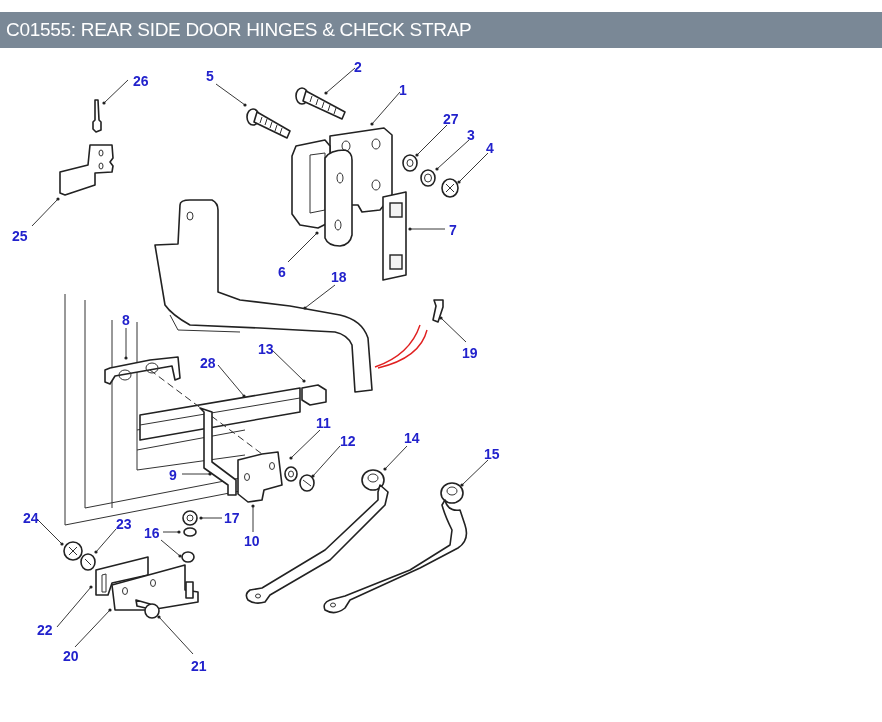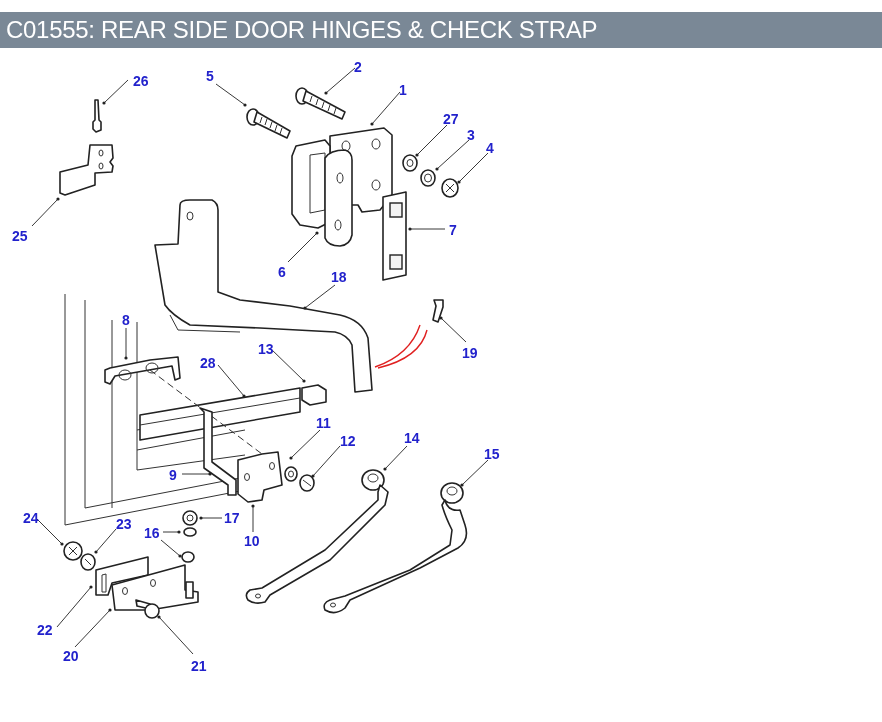--- a/index.html
+++ b/index.html
@@ -1,20 +1,20 @@
 <!DOCTYPE html>
 <html><head>
 <meta charset="utf-8">
 <style>
   html, body { margin: 0; padding: 0; background: #ffffff; }
   body { width: 882px; height: 722px; position: relative; overflow: hidden; font-family: "Liberation Sans", sans-serif; }
   .header {
     position: absolute; left: 0; top: 12px; width: 882px; height: 36px;
     background: #7a8896; color: #ffffff;
-    font-family: "Liberation Sans", sans-serif; font-size: 24px;
+    font-family: "Liberation Sans", sans-serif; font-size: 19px;
     line-height: 36px; padding-left: 6px; box-sizing: border-box;
     letter-spacing: -0.3px;
   }
   svg.diagram { position: absolute; left: 0; top: 48px; }
   .part { fill: #ffffff; stroke: #222; stroke-width: 1.6; stroke-linejoin: round; }
   .part-thin { fill: none; stroke: #333; stroke-width: 1; }
   .part-fill { fill: #f4f4f4; stroke: #222; stroke-width: 1.4; }
   .leader { stroke: #222; stroke-width: 0.9; fill: none; }
   .dot { fill: #222; }
   .callout { fill: #2222cc; font-family: "Liberation Sans", sans-serif; font-weight: bold; font-size: 14px; }

